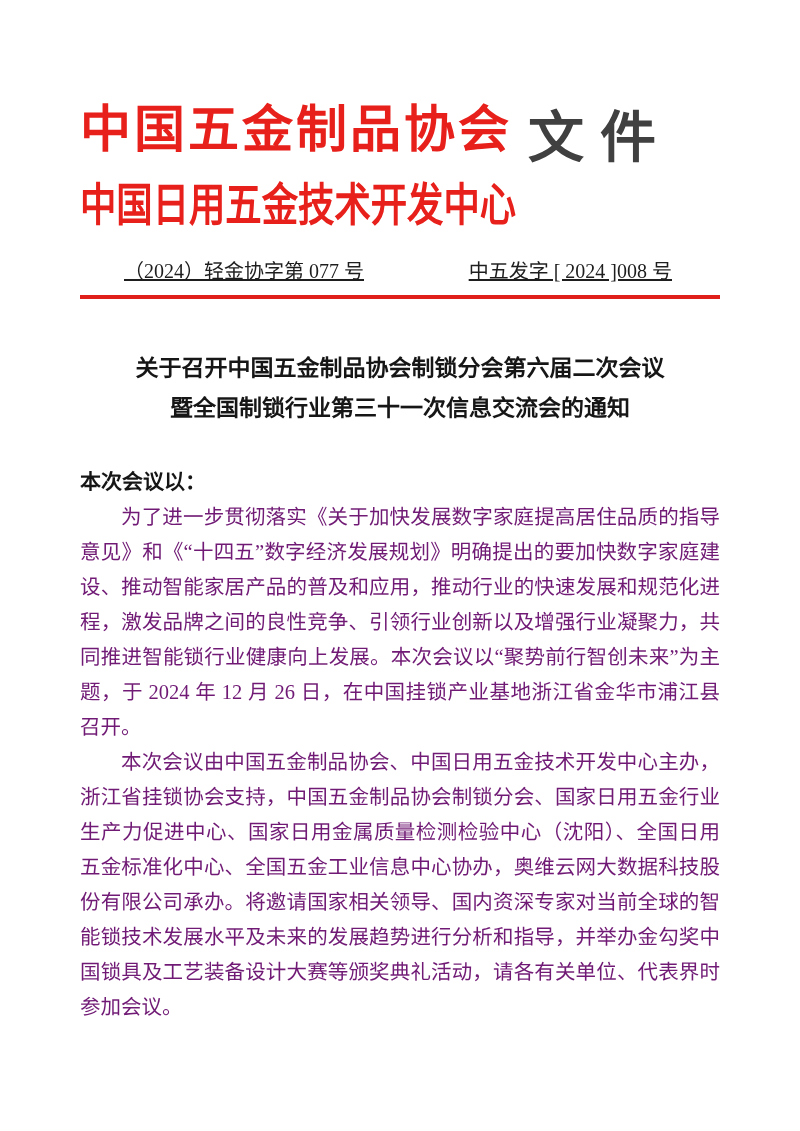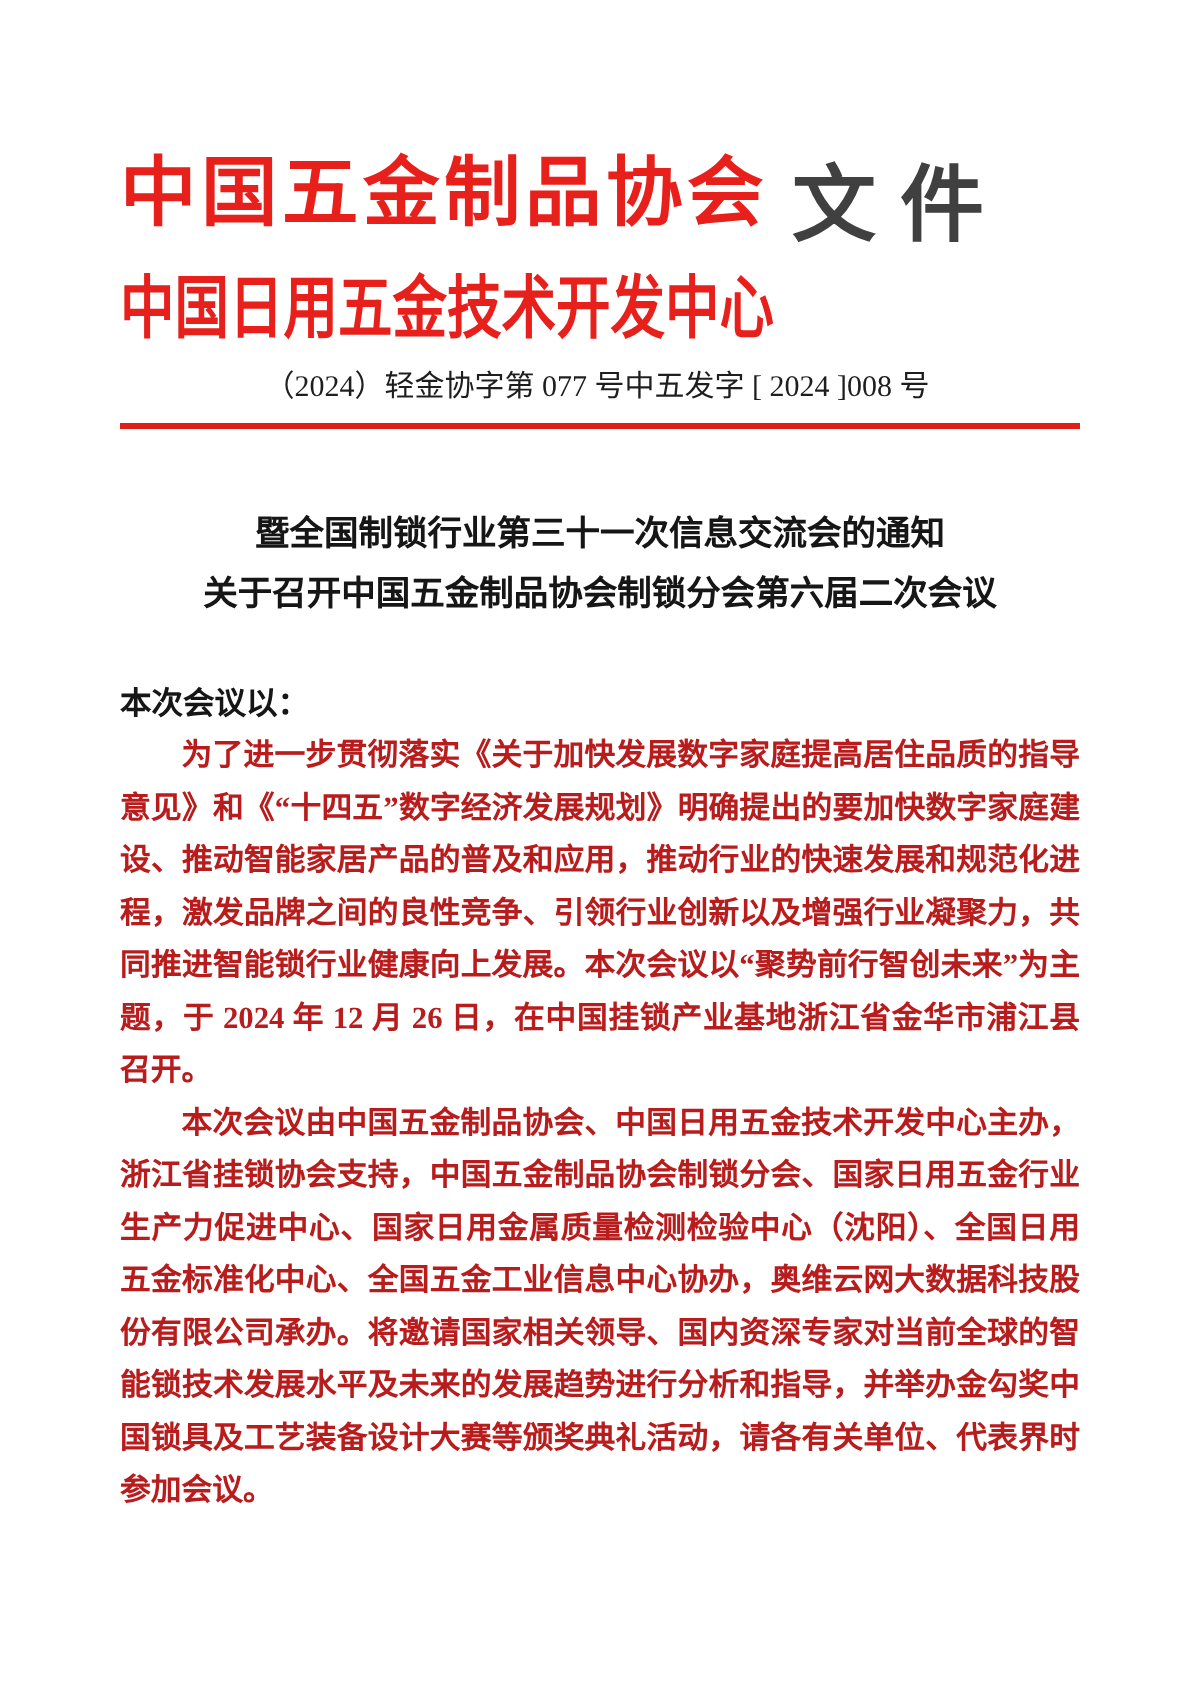--- a/index.html
+++ b/index.html
@@ -55,29 +55,30 @@
     line-height: 52px;
     font-weight: bold;
     color: #e8201b;
     white-space: nowrap;
     display: inline-block;
     transform: scaleX(0.79);
     transform-origin: left center;
   }
 
   .doc-numbers {
-    margin-top: 11px;
+    margin-top: 24px;
     display: flex;
-    justify-content: center;
+    justify-content: space-between;
     font-size: 20px;
     line-height: 30px;
     color: #1e1e1e;
     padding-left: 44px;
     padding-right: 48px;
     white-space: nowrap;
+    text-decoration: underline;
   }
 
   .red-rule {
     margin-top: 9px;
     height: 4px;
     background: #e01f1a;
   }
 
   
   .doc-title {
@@ -97,22 +98,21 @@
     font-weight: bold;
     color: #161616;
   }
 
   .para {
     font-size: 20.5px;
     line-height: 35px;
     text-align: justify;
     text-justify: inter-character;
     text-indent: 2em;
-    color: #b91c1c;
-    font-weight: bold;
+    color: #701a75;
   }
 </style>
 </head>
 <body>
 
 <div class="page">
   <div class="content">
 
     <header>
       <div class="head-row1">
@@ -127,22 +127,22 @@
       <div class="doc-numbers">
         <span>（2024）轻金协字第 077 号</span>
         <span>中五发字 [ 2024 ]008 号</span>
       </div>
 
       <div class="red-rule"></div>
     </header>
 
     <main>
       <h1 class="doc-title">
+        <div>关于召开中国五金制品协会制锁分会第六届二次会议</div>
         <div>暨全国制锁行业第三十一次信息交流会的通知</div>
-        <div>关于召开中国五金制品协会制锁分会第六届二次会议</div>
       </h1>
 
       <p class="salutation">本次会议以：</p>
 
       <p class="para">为了进一步贯彻落实《关于加快发展数字家庭提高居住品质的指导意见》和《“十四五”数字经济发展规划》明确提出的要加快数字家庭建设、推动智能家居产品的普及和应用，推动行业的快速发展和规范化进程，激发品牌之间的良性竞争、引领行业创新以及增强行业凝聚力，共同推进智能锁行业健康向上发展。本次会议以“聚势前行智创未来”为主题，于 2024 年 12 月 26 日，在中国挂锁产业基地浙江省金华市浦江县召开。</p>
 
       <p class="para">本次会议由中国五金制品协会、中国日用五金技术开发中心主办，浙江省挂锁协会支持，中国五金制品协会制锁分会、国家日用五金行业生产力促进中心、国家日用金属质量检测检验中心（沈阳）、全国日用五金标准化中心、全国五金工业信息中心协办，奥维云网大数据科技股份有限公司承办。将邀请国家相关领导、国内资深专家对当前全球的智能锁技术发展水平及未来的发展趋势进行分析和指导，并举办金勾奖中国锁具及工艺装备设计大赛等颁奖典礼活动，请各有关单位、代表界时参加会议。</p>
     </main>
 
   </div>

